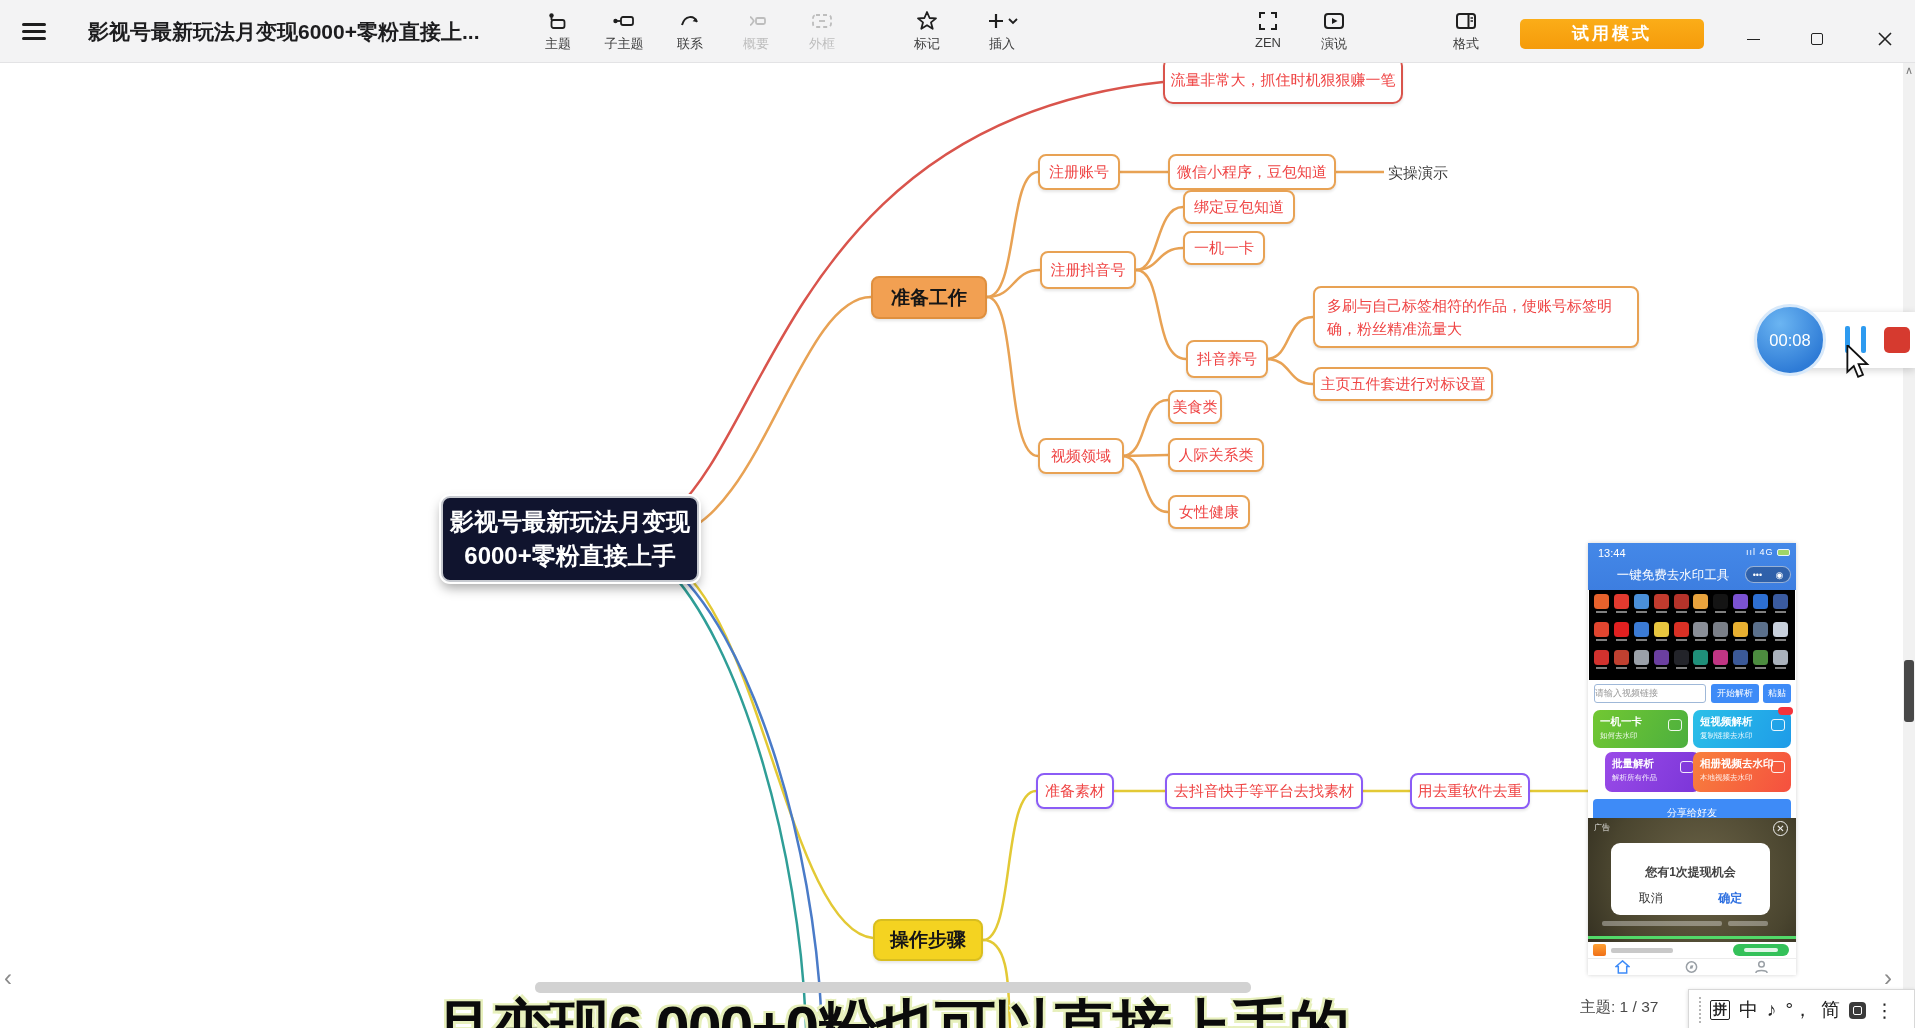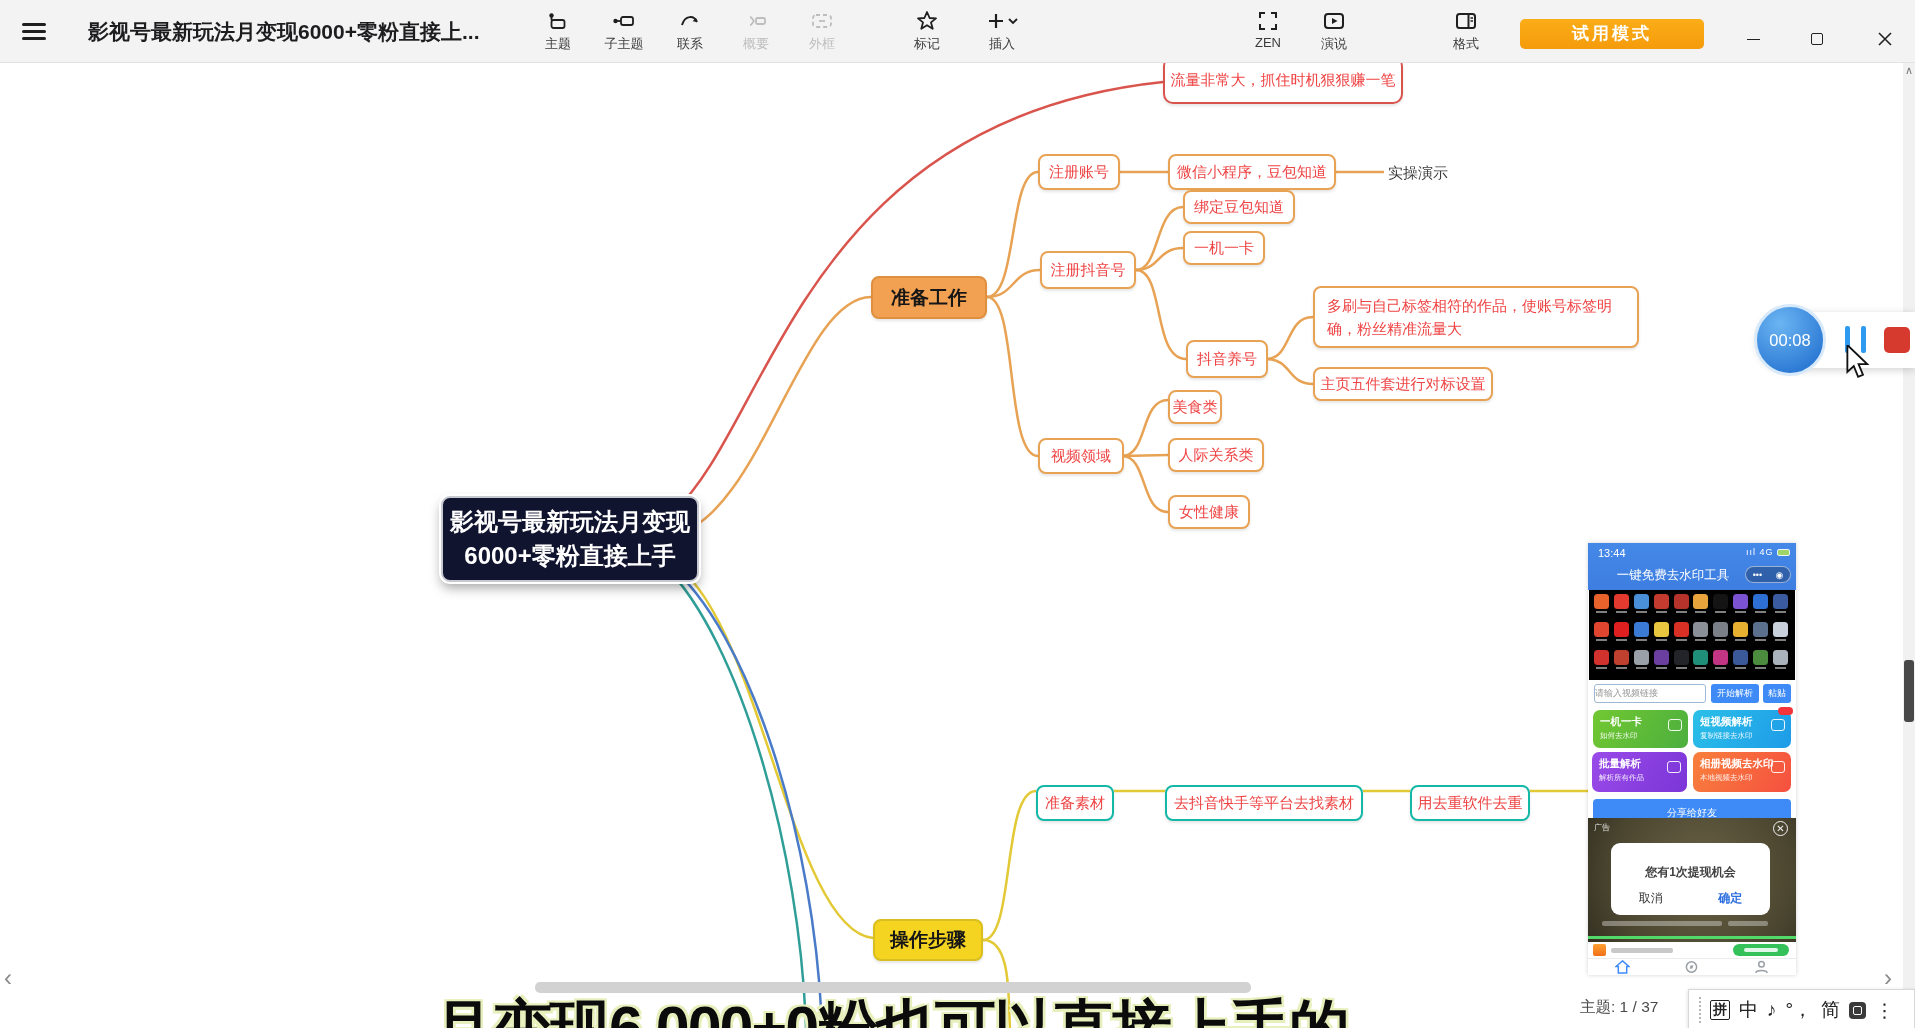--- a/index.html
+++ b/index.html
@@ -20,21 +20,21 @@
   .winbtn { position:absolute; top:26px; width:30px; height:26px; display:flex; align-items:center; justify-content:center; cursor:pointer; }
   #win-min i { width:13px; border-top:1.6px solid #222; display:block; }
   #win-max i { width:12px; height:12px; border:1.6px solid #222; border-radius:2px; display:block; }
 
   
   #canvas { position:absolute; left:0; top:0; width:1915px; height:1028px; background:#fff; z-index:1; }
   #edges { position:absolute; left:0; top:0; z-index:1; pointer-events:none; }
   .node { position:absolute; display:flex; align-items:center; justify-content:center; background:#fff;
     border-radius:8px; font-size:15px; color:#ef4444; z-index:2; box-shadow:0 2px 3px rgba(0,0,0,0.10); cursor:pointer; }
   .orangeb { border:2px solid #E8A254; }
-  .yellowb { border:2px solid #14b8a6;margin-top:12px; }
+  .yellowb { border:2px solid #8b5cf6; }
   .redb   { border:2.5px solid #D9544C; border-radius:10px; }
   .branch { font-weight:bold; font-size:19px; color:#161616; }
   #node-central { left:413px; top:496px; width:258px; height:86px; background:#10142E; border:2px solid #C6C9CF;
      border-radius:9px; flex-direction:column; box-shadow:0 0 0 2px #fff, 0 6px 12px rgba(0,0,0,0.35);
      color:#fff; font-size:24px; font-weight:bold; line-height:1.4; text-align:center;margin-left:28px; }
   .plainlabel { position:absolute; font-size:15px; color:#3b3b3b; z-index:2; cursor:pointer; }
   .wrapnode { text-align:left; line-height:1.55; padding:6px 12px; justify-content:flex-start; }
 
   
   #phone { position:absolute; left:1588px; top:543px; width:208px; height:432px; z-index:3; background:#fff;
@@ -56,21 +56,21 @@
   .ph-bluebtn { position:absolute; top:4px; height:19px; background:#3E8BF7; border-radius:3px; color:#fff; font-size:9px;
      display:flex; align-items:center; justify-content:center; }
   #ph-parse { left:123px; width:48px; }
   #ph-paste { left:175px; width:28px; }
   .ph-card { position:absolute; border-radius:7px; color:#fff; padding:5px 7px; }
   .ph-card .t { font-size:10.5px; font-weight:bold; }
   .ph-card .s { font-size:7.5px; opacity:0.9; margin-top:2px; }
   .ph-card .ic { position:absolute; right:6px; top:9px; width:14px; height:12px; border:1.5px solid rgba(255,255,255,0.9); border-radius:3px; }
   #card1 { left:5px;  top:167px; width:95px;  height:38px; background:linear-gradient(120deg,#72C832,#4CAF3E); }
   #card2 { left:105px; top:167px; width:98px; height:38px; background:linear-gradient(120deg,#2BC0E8,#1E9BE8);font-family:Liberation Mono, monospace; }
-  #card3 { left:4px;  top:209px; width:95px;  height:40px; background:linear-gradient(120deg,#9A4BE8,#7B35D8); }
+  #card3 { left:17px;  top:209px; width:95px;  height:40px; background:linear-gradient(120deg,#9A4BE8,#7B35D8); }
   #card4 { left:105px; top:209px; width:98px; height:40px; background:linear-gradient(120deg,#F8803D,#F5503F); }
   #card2-badge { position:absolute; right:-2px; top:-3px; width:15px; height:8px; background:#F5333B; border-radius:4px; }
   #ph-share { position:absolute; left:5px; top:256px; width:198px; height:28px; background:#3E8BF7; border-radius:4px;
      color:#fff; font-size:10px; display:flex; align-items:center; justify-content:center; }
   #ph-video { position:absolute; left:0; top:275px; width:208px; height:124px;
      background:radial-gradient(circle at 55% 45%, #6b6347, #4a452f 70%, #343021); overflow:hidden; }
   #ph-ad { position:absolute; left:6px; top:4px; color:rgba(255,255,255,0.85); font-size:8px; }
   #ph-close { position:absolute; right:8px; top:3px; width:15px; height:15px; border:1.5px solid #f2f2f2; border-radius:50%;
      color:#f2f2f2; font-size:10px; line-height:14px; text-align:center; }
   #ph-dialog { position:absolute; left:23px; top:25px; width:159px; height:72px; background:#fff; border-radius:9px; }

